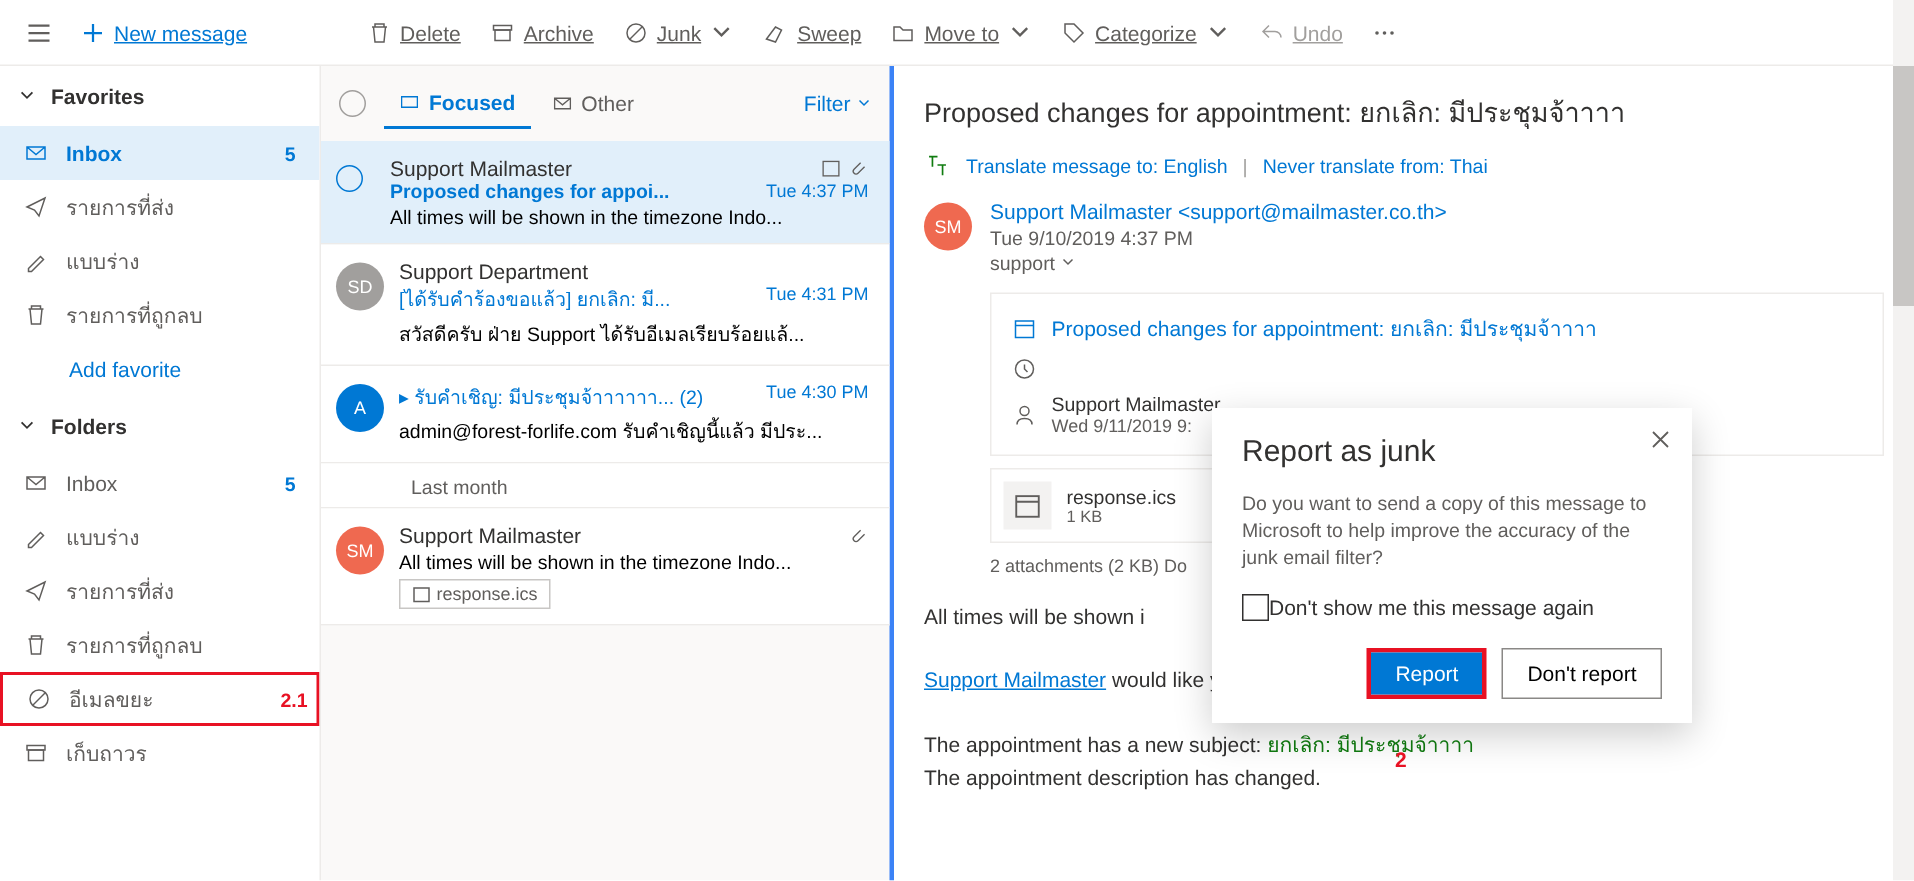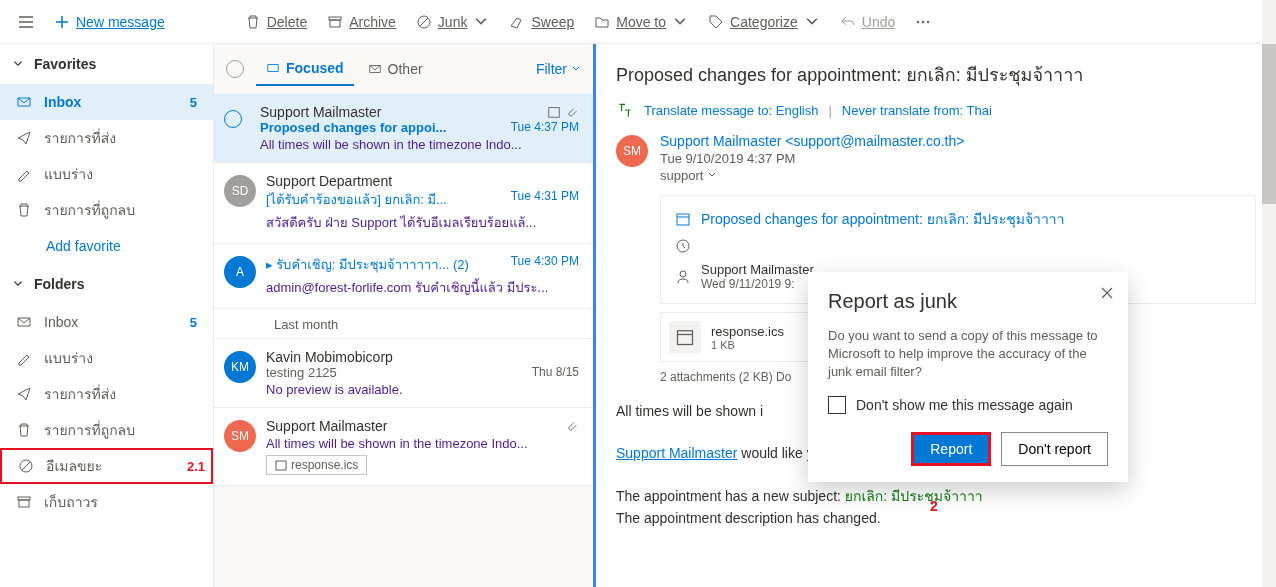--- a/index.html
+++ b/index.html
@@ -31,21 +31,21 @@
 .msg .sel-ic { margin-top:6px; }
 .msgc { flex:1; min-width:0; font-size:13px; }
 .row1 { display:flex; align-items:center; gap:4px; }
 .sender { font-weight:400; color:#323130; white-space:nowrap; overflow:hidden; text-overflow:ellipsis; flex:1; font-size:14px; }
 .msg .ic { width:14px; height:14px; color:#605e5c; }
 .row2 { display:flex; justify-content:space-between; gap:8px; }
 .sub { color:#0078d4; white-space:nowrap; overflow:hidden; text-overflow:ellipsis; flex:1; }
 .sub.gray { color:#605e5c; }
 .date { color:#0078d4; font-size:12px; white-space:nowrap; }
 .date.gray { color:#605e5c; }
-.prev { color:#4c1d95; white-space:nowrap; overflow:hidden; text-overflow:ellipsis; margin-top:2px; }
+.prev { color:#000000; white-space:nowrap; overflow:hidden; text-overflow:ellipsis; margin-top:2px; }
 .divider { padding:8px 14px 6px 60px; color:#605e5c; font-size:13px; background:#fff; border-bottom:1px solid #edebe9; }
 .attchip { display:inline-flex; align-items:center; gap:4px; border:1px solid #c8c6c4; padding:2px 8px; font-size:12px; margin-top:4px; color:#605e5c; }
 .read { flex:1; overflow:hidden; padding:16px 20px; position:relative; }
 .subject { font-size:18px; font-weight:400; color:#323130; margin-bottom:12px; }
 .trans { display:flex; align-items:center; gap:10px; font-size:13px; margin-bottom:14px; }
 .trans a { color:#0078d4; text-decoration:none; }
 .trans .sep { color:#a19f9d; }
 .hdr { display:flex; gap:12px; margin-bottom:12px; }
 .from { color:#0078d4; font-size:14px; }
 .meta { color:#605e5c; font-size:13px; margin-top:2px; }
@@ -58,21 +58,21 @@
 .attn { font-size:13px; }
 .attm { font-size:11px; color:#605e5c; }
 .attsum { color:#605e5c; font-size:12px; margin-left:44px; margin-bottom:16px; }
 .body { font-size:14px; line-height:1.6; color:#323130; }
 .body a { color:#0078d4; }
 .body .green { color:#107c10; }
 .modal { position:absolute; left:808px; top:272px; width:320px; background:#fff; box-shadow:0 8px 24px rgba(0,0,0,0.2); padding:18px 20px 16px; z-index:10; }
 .mtitle { font-size:20px; font-weight:400; margin-bottom:14px; }
 .mclose { position:absolute; top:14px; right:14px; cursor:pointer; color:#605e5c; }
 .mtext { font-size:13px; color:#605e5c; margin-bottom:14px; line-height:1.4; }
-.mcheck { display:flex; align-items:center; gap:10px; font-size:14px; margin-bottom:18px; }
+.mcheck { display:flex; align-items:center; font-size:14px; margin-bottom:18px; }
 .mcheck .box { width:18px; height:18px; border:1px solid #323130; }
 .mbtns { display:flex; gap:10px; justify-content:flex-end; }
 .btn { padding:6px 16px; font-size:14px; border:1px solid #8a8886; background:#fff; cursor:pointer; }
 .btn.primary { background:#0078d4; color:#fff; border-color:#0078d4; }
 .rbox { border:3px solid #e81123; padding:0; }
 .rbox .btn { border:none; }
 .lbl2 { position:absolute; left:930px; top:498px; color:#e81123; font-weight:700; font-size:14px; z-index:11; }
 .scrollbar { position:absolute; right:0; top:0; width:14px; height:587px; background:#f3f2f1; }
 .scrollbar .thumb { position:absolute; top:44px; width:14px; height:160px; background:#c8c6c4; }
 </style>
@@ -302,33 +302,20 @@
         <div class="row2">
             <span class="sub"><span>▸ </span><span>รับคำเชิญ: มีประชุมจ้าาาาาา...   (2)</span></span>
             <span class="date">Tue 4:30 PM</span>
           </div>
         <div class="prev">admin@forest-forlife.com รับคำเชิญนี้แล้ว มีประ...</div>
       </div>
     </div>
 
     <div class="divider">Last month</div>
 
-    <div class="msg">
-      <div class="avatar" style="background:#0078d4">KM</div>
-      <div class="msgc">
-        <div class="row1">
-            <span class="sender">Kavin Mobimobicorp</span>
-          </div>
-        <div class="row2">
-            <span class="sub gray">testing 2125</span>
-            <span class="date gray">Thu 8/15</span>
-          </div>
-        <div class="prev">No preview is available.</div>
-      </div>
-    </div>
 
     <div class="msg">
       <div class="avatar" style="background:#ef6950">SM</div>
       <div class="msgc">
         <div class="row1">
             <span class="sender">Support Mailmaster</span>
             <svg class="ic" viewBox="0 0 16 16">
               <path d="M10 4l-5 5a2 2 0 003 3l5-5" fill="none" stroke="currentColor"></path>
             </svg>
           </div>

